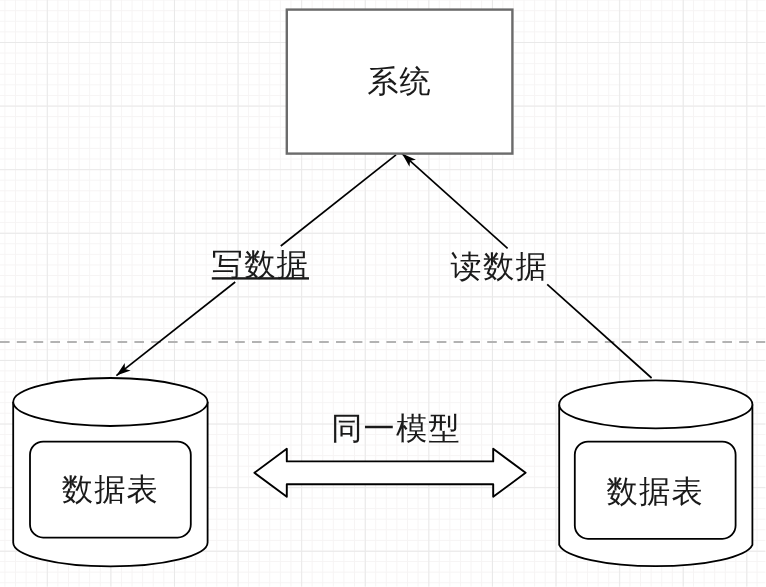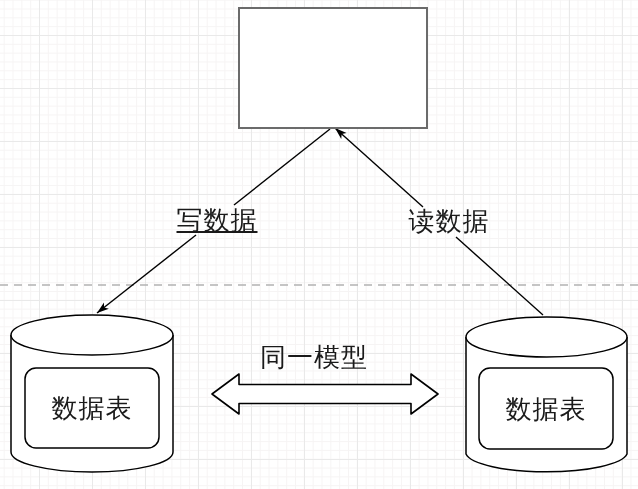--- a/index.html
+++ b/index.html
@@ -33,22 +33,22 @@
     transform: translate(-50%, -50%);
     color: #1a1a1a;
     font-size: 26px;
     letter-spacing: 1px;
     white-space: nowrap;
     line-height: 1;
     user-select: none;
   }
   .lbl-system   { left: 333px; top: 68px;  }
   .lbl-write    { left: 217px; top: 220px; text-decoration: underline; }
-  .lbl-read     { left: 449px; top: 222px; font-family: Liberation Serif, serif; }
-  .lbl-same     { left: 314px; top: 357px; }
+  .lbl-read     { left: 416px; top: 222px; }
+  .lbl-same     { left: 330px; top: 357px; }
   .lbl-table-l  { left: 92px;  top: 408px; }
   .lbl-table-r  { left: 546px; top: 409px; }
 </style>
 </head>
 <body>
 
 <div class="canvas">
 
   <svg class="shapes" viewBox="0 0 638 489">
     <defs>
@@ -79,20 +79,21 @@
 
     <g>
       <path d="M 466 337 L 466 454 A 81 20 0 0 0 627 454 L 627 337" fill="#ffffff" stroke="#000000" stroke-width="1.5"></path>
       <ellipse cx="546.5" cy="337" rx="80.5" ry="20" fill="#ffffff" stroke="#000000" stroke-width="1.5"></ellipse>
       <rect x="479" y="368" width="134" height="81" rx="11" ry="11" fill="#ffffff" stroke="#000000" stroke-width="1.5"></rect>
     </g>
 
     <polygon points="212,394 239,374 239,384.5 411,384.5 411,374 438,394 411,414 411,403.5 239,403.5 239,414" fill="#ffffff" stroke="#000000" stroke-width="1.6" stroke-linejoin="round"></polygon>
   </svg>
 
+  <div class="lbl lbl-system">系统</div>
 
   <div class="lbl lbl-write">写数据</div>
 
   <div class="lbl lbl-read">读数据</div>
 
   <div class="lbl lbl-same">同一模型</div>
 
   <div class="lbl lbl-table-l">数据表</div>
 
   <div class="lbl lbl-table-r">数据表</div>

